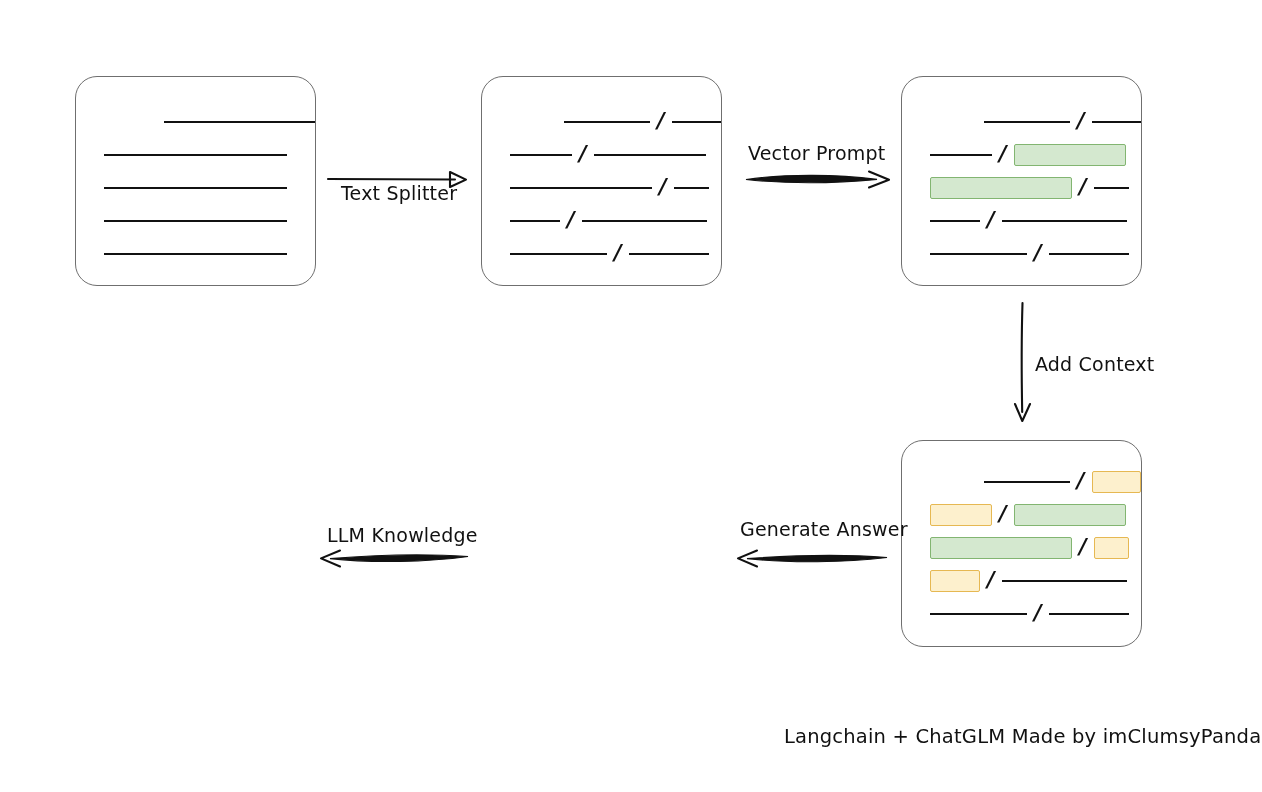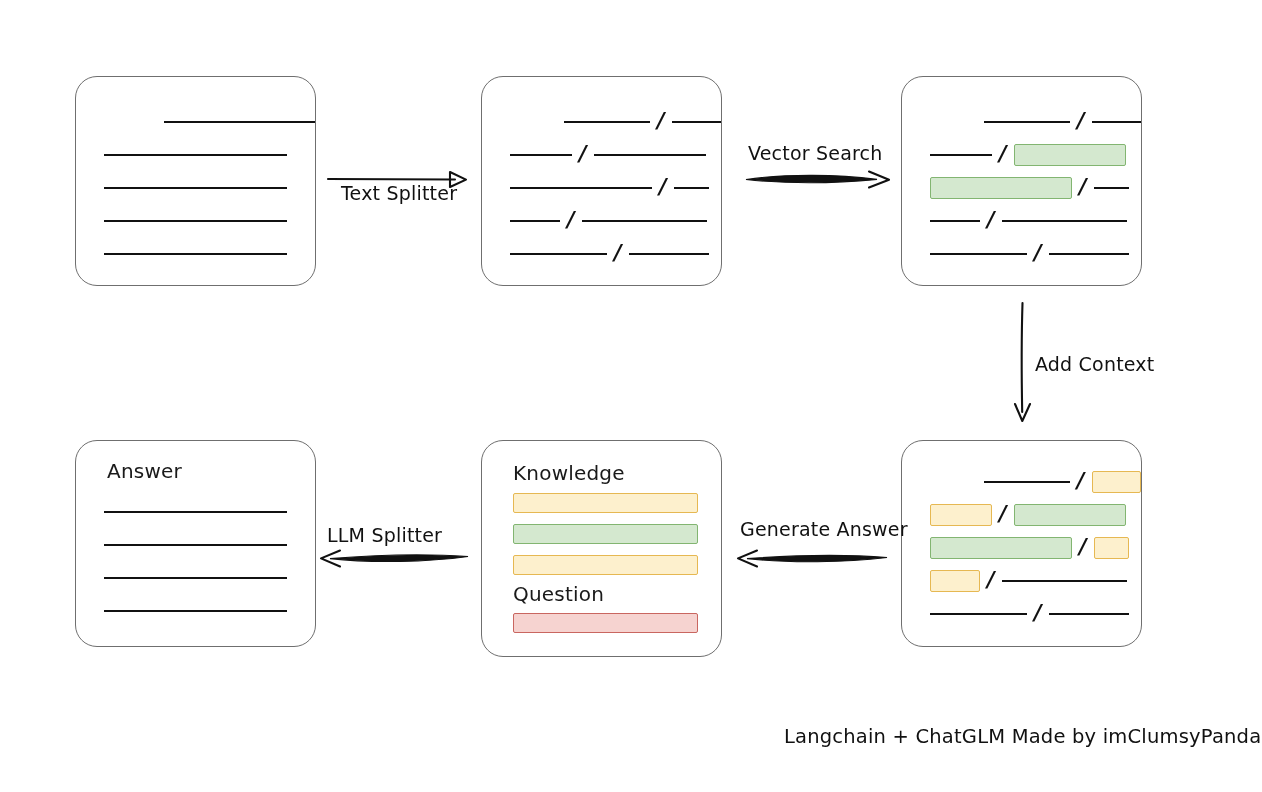--- a/index.html
+++ b/index.html
@@ -190,44 +190,21 @@
           <span class="seg line" style="width: 125px;"></span>
         </div>
         <div class="row" style="padding-left: 28px; top: 166px;">
           <span class="seg line" style="width: 97px;"></span>
           <span class="slash" style="margin: 0px 7px;">/</span>
           <span class="seg line" style="width: 80px;"></span>
         </div>
       </div>
   </div>
 
-  <div class="doc-box" id="node-answer" style="left:75px; top:440px; width:241px; height:207px;">
-    <div class="box-title" style="left:31px; top:18px;">Answer</div>
-    <div class="rows" id="rows-answer">
-        <div class="row" style="padding-left: 28px; top: 60px;">
-          <span class="seg line" style="width: 183px;"></span>
-        </div>
-        <div class="row" style="padding-left: 28px; top: 93px;">
-          <span class="seg line" style="width: 183px;"></span>
-        </div>
-        <div class="row" style="padding-left: 28px; top: 126px;">
-          <span class="seg line" style="width: 183px;"></span>
-        </div>
-        <div class="row" style="padding-left: 28px; top: 159px;">
-          <span class="seg line" style="width: 183px;"></span>
-        </div>
-      </div>
-  </div>
-
-  <div class="doc-box" id="node-prompt" style="left:481px; top:440px; width:241px; height:217px;">
-    <div class="box-title" style="left:31px; top:20px;">Knowledge</div>
-    <div id="prompt-knowledge-bars" style="position:absolute; left:31px; top:52px;"><div class="seg chip yellow" style="width: 185px; height: 20px; margin-bottom: 11px;"></div><div class="seg chip green" style="width: 185px; height: 20px; margin-bottom: 11px;"></div><div class="seg chip yellow" style="width: 185px; height: 20px; margin-bottom: 11px;"></div></div>
-    <div class="box-title" style="left:31px; top:141px;">Question</div>
-    <div id="prompt-question-bars" style="position:absolute; left:31px; top:172px;"><div class="seg chip red" style="width: 185px; height: 20px; margin-bottom: 11px;"></div></div>
-  </div>
+
 
   <div class="doc-box" id="node-context-added" style="left:901px; top:440px; width:241px; height:207px;">
     <div class="rows" id="rows-context-added">
         <div class="row" style="padding-left: 28px; top: 30px;">
           <span class="spacer" style="width: 62px;"></span>
           <span class="seg line" style="width: 100px;"></span>
           <span class="slash" style="margin: 0px 7px;">/</span>
           <span class="seg chip yellow" style="width: 57px;"></span>
         </div>
         <div class="row" style="padding-left: 28px; top: 63px;">
@@ -256,35 +233,35 @@
   <svg class="arrow-svg" style="left:325px; top:160px;" width="150" height="40">
     <path d="M3,19 L130,19.5" stroke="#111" stroke-width="2.1" fill="none" stroke-linecap="round"></path>
     <path d="M125,12 L141,19.6 L125,27 Z" fill="none" stroke="#111" stroke-width="2.1" stroke-linejoin="round"></path>
   </svg>
   <div class="arrow-label" style="left:341px; top:142px;margin-top:40px;">Text Splitter</div>
 
   <svg class="arrow-svg" style="left:743px; top:160px;" width="155" height="40">
     <path d="M3,19.5 C45,13.5 95,14.5 134,19.4 C95,23.2 45,24 3,19.5 Z" fill="#111" stroke="#111" stroke-width="1.1"></path>
     <path d="M126,11.5 L146,19.8 L126,27.5" fill="none" stroke="#111" stroke-width="2.1" stroke-linejoin="round" stroke-linecap="round"></path>
   </svg>
-  <div class="arrow-label" style="left:748px; top:142px;">Vector Search</div>
+  <div class="arrow-label" style="left:748px; top:142px;">Vector Prompt</div>
 
   <svg class="arrow-svg" style="left:1008px; top:300px;" width="40" height="125">
     <path d="M14.5,3 C13.2,45 13.6,80 14.2,112" stroke="#111" stroke-width="2.1" fill="none" stroke-linecap="round"></path>
     <path d="M7,104 L14.3,121 L22,104" fill="none" stroke="#111" stroke-width="2.1" stroke-linejoin="round" stroke-linecap="round"></path>
   </svg>
   <div class="arrow-label" style="left:1035px; top:353px;">Add Context</div>
 
   <svg class="arrow-svg" style="left:735px; top:540px;" width="160" height="40">
     <path d="M152,17.5 C110,22.5 55,23.5 12,18.6 C55,15.5 110,14.2 152,17.5 Z" fill="#111" stroke="#111" stroke-width="1.1"></path>
     <path d="M22,10.5 L3,18.4 L22,26.5" fill="none" stroke="#111" stroke-width="2.1" stroke-linejoin="round" stroke-linecap="round"></path>
   </svg>
   <div class="arrow-label" style="left:740px; top:518px;">Generate Answer</div>
 
   <svg class="arrow-svg" style="left:318px; top:540px;" width="155" height="40">
     <path d="M150,16.5 C110,22 55,23.5 12,18.6 C55,15 110,13.5 150,16.5 Z" fill="#111" stroke="#111" stroke-width="1.1"></path>
     <path d="M22,10.5 L3,18.4 L22,26.5" fill="none" stroke="#111" stroke-width="2.1" stroke-linejoin="round" stroke-linecap="round"></path>
   </svg>
-  <div class="arrow-label" style="left:327px; top:524px;">LLM Splitter</div>
+  <div class="arrow-label" style="left:327px; top:524px;">LLM Knowledge</div>
 
   <div class="footer-note" style="left:784px; top:725px;">Langchain + ChatGLM Made by imClumsyPanda</div>
 
 </div>
 
 </body></html>

